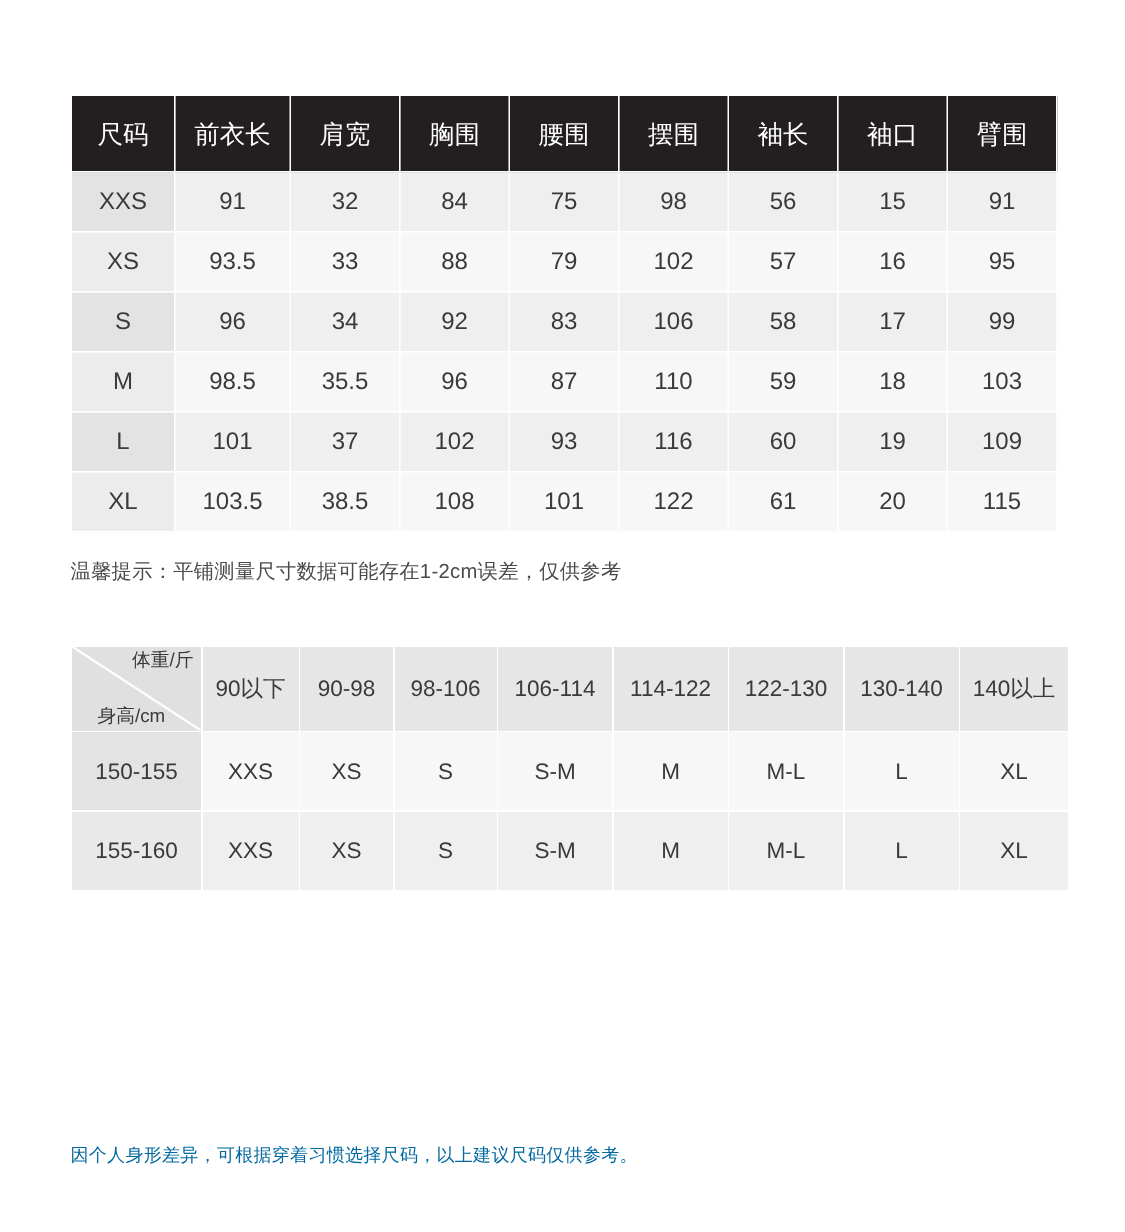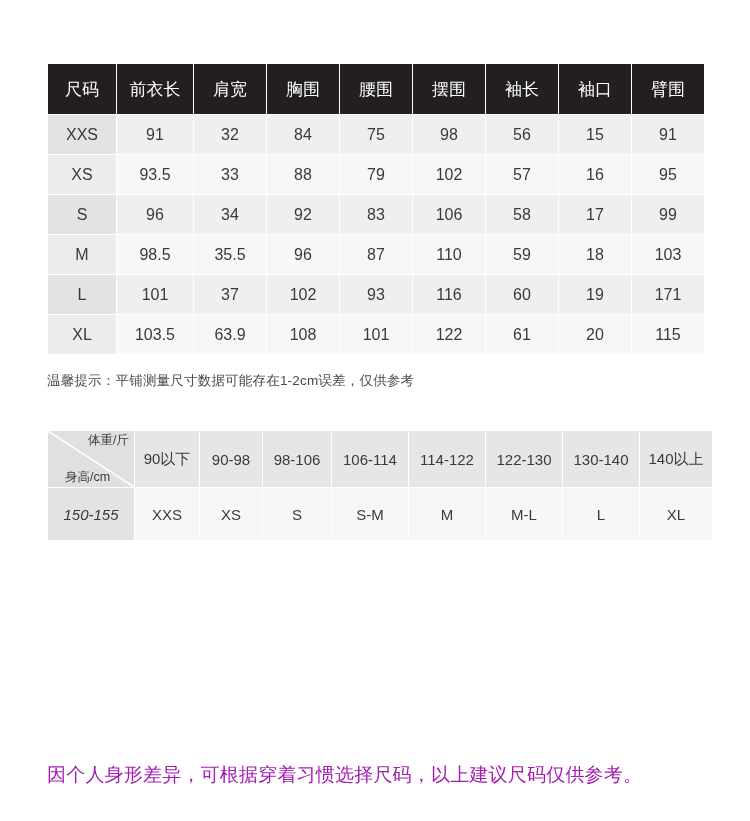--- a/index.html
+++ b/index.html
@@ -102,21 +102,20 @@
     padding: 0;
   }
   table.rec-table tbody td {
     background: #f7f7f7;
   }
   table.rec-table tbody tr:nth-child(even) td {
     background: #efefef;
   }
   table.rec-table tbody td.rowhead {
     background: #e3e3e3;
-    font-style: italic;
   }
   table.rec-table tbody tr:nth-child(even) td.rowhead {
     background: #e9e9e9;
   }
 
   
   .corner-inner {
     position: relative;
     width: 100%;
     height: 100%;
@@ -160,22 +159,22 @@
     letter-spacing: 6px;
     z-index: 1;
     pointer-events: none;
     opacity: 0.95;
   }
 
   .note-2 {
     position: absolute;
     left: 47px;
     top: 762px;
-    font-size: 19px;
-    color: #a21caf;
+    font-size: 12px;
+    color: #0369a1;
     letter-spacing: 0.2px;
   }
 </style>
 </head>
 <body>
 
 <div class="size-table-wrap">
   <table class="size-table">
     <thead>
       <tr>
@@ -237,26 +236,26 @@
       </tr>
       <tr>
         <td>L</td>
         <td>101</td>
         <td>37</td>
         <td>102</td>
         <td>93</td>
         <td>116</td>
         <td>60</td>
         <td>19</td>
-        <td>171</td>
+        <td>109</td>
       </tr>
       <tr>
         <td>XL</td>
         <td>103.5</td>
-        <td>63.9</td>
+        <td>38.5</td>
         <td>108</td>
         <td>101</td>
         <td>122</td>
         <td>61</td>
         <td>20</td>
         <td>115</td>
       </tr>
     </tbody>
   </table>
 </div>
@@ -293,17 +292,28 @@
         <td class="rowhead">150-155</td>
         <td>XXS</td>
         <td>XS</td>
         <td>S</td>
         <td>S-M</td>
         <td>M</td>
         <td>M-L</td>
         <td>L</td>
         <td>XL</td>
       </tr>
+      <tr>
+        <td class="rowhead">155-160</td>
+        <td>XXS</td>
+        <td>XS</td>
+        <td>S</td>
+        <td>S-M</td>
+        <td>M</td>
+        <td>M-L</td>
+        <td>L</td>
+        <td>XL</td>
+      </tr>
     </tbody>
   </table>
 </div>
 
 <div class="note-2">因个人身形差异，可根据穿着习惯选择尺码，以上建议尺码仅供参考。</div>
 
 </body></html>

